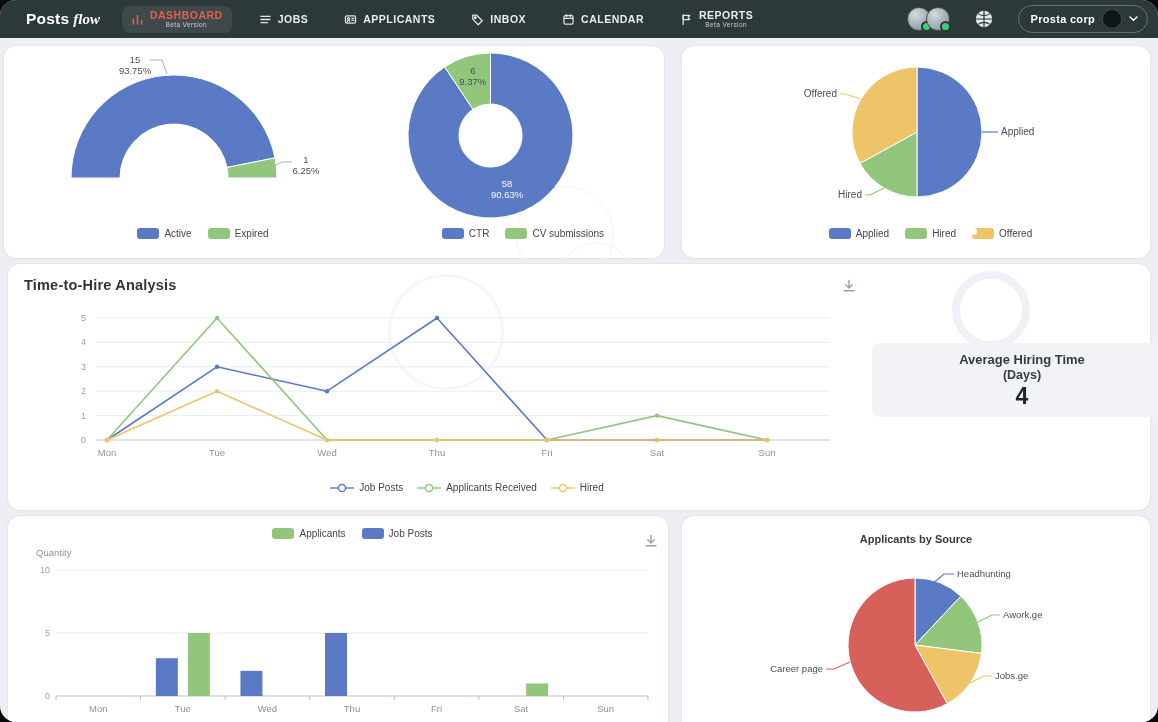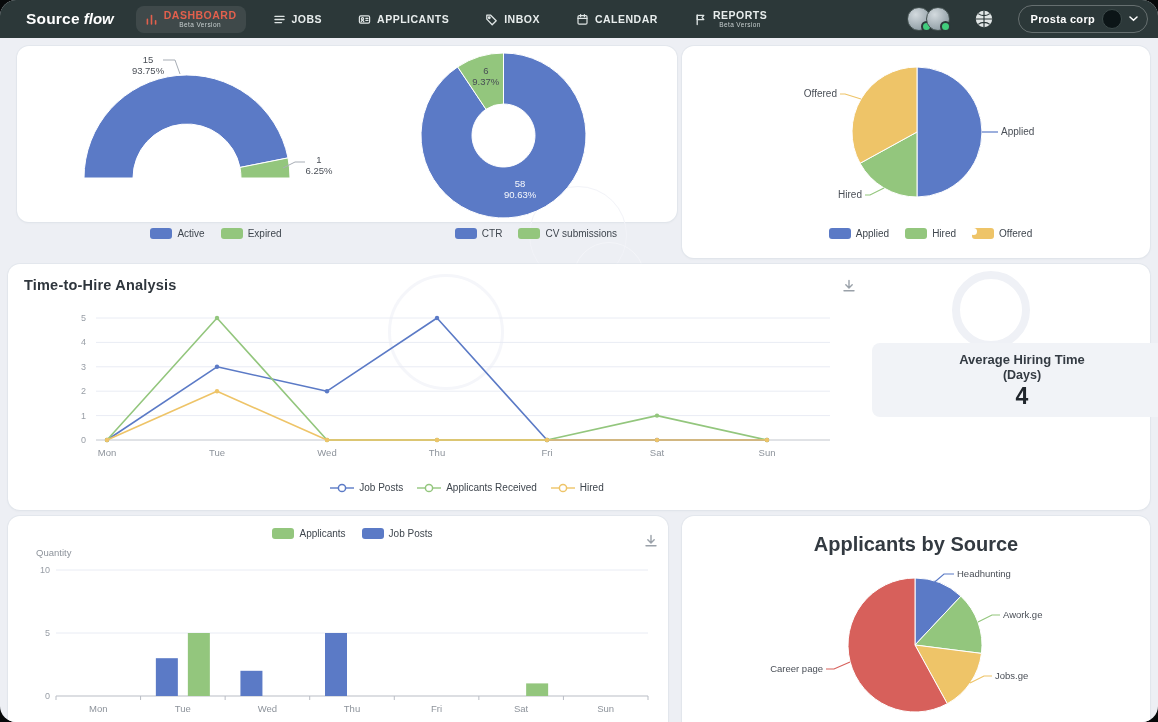--- a/index.html
+++ b/index.html
@@ -3,21 +3,21 @@
 <meta charset="utf-8">
 <style>
   html,body{margin:0;padding:0;background:#07090a;}
   .screen{position:relative;width:1158px;height:722px;border-radius:16px;overflow:hidden;
     background:#edeff4;font-family:"Liberation Sans",sans-serif;-webkit-font-smoothing:antialiased;}
   
   .topbar{position:absolute;top:0;left:0;right:0;height:38px;background:#2c3839;display:flex;
     align-items:center;padding:0 10px 0 26px;box-sizing:border-box;z-index:20;}
   .logo{display:flex;align-items:baseline;gap:4px;color:#fff;margin-right:22px;cursor:pointer;}
   .logo-main{font-size:15.5px;font-weight:600;letter-spacing:.2px;}
-  .logo-script{font-family:Liberation Sans, sans-serif;font-style:italic;font-weight:700;font-size:15px;}
+  .logo-script{font-family:Liberation Serif, serif;font-style:italic;font-weight:700;font-size:15px;}
   .nav-items{display:flex;align-items:center;gap:18px;}
   .nav-item{display:flex;align-items:center;gap:6px;padding:4px 9px;border-radius:8px;cursor:pointer;color:#e8eded;}
   .nav-item .nav-label{font-size:10.5px;font-weight:700;letter-spacing:.5px;line-height:1;}
   .nav-item .nav-texts{display:flex;flex-direction:column;align-items:center;gap:2px;}
   .nav-item .nav-sub{font-size:6.5px;color:#c7cfcf;letter-spacing:.4px;line-height:1;}
   .nav-item.active{background:rgba(255,255,255,.09);}
   .nav-item.active .nav-label,.nav-item.active .nav-icon{color:#e2604d;}
   .nav-icon{display:flex;align-items:center;color:#dfe5e5;}
   .nav-right{margin-left:auto;display:flex;align-items:center;gap:24px;}
   .avatar-stack{display:flex;align-items:center;}
@@ -27,29 +27,29 @@
   .status-dot{position:absolute;right:-2px;bottom:-2px;width:7px;height:7px;border-radius:50%;
     background:#41cd7c;border:2px solid #2c3839;}
   .globe-btn{display:flex;align-items:center;cursor:pointer;}
   .company-pill{display:flex;align-items:center;gap:7px;border:1px solid rgba(255,255,255,.28);
     border-radius:16px;padding:3px 9px 3px 12px;cursor:pointer;}
   .company-name{color:#fff;font-size:11px;font-weight:700;letter-spacing:.3px;}
   .company-avatar{width:18px;height:18px;border-radius:50%;background:#0c1517;border:1px solid #3d4a4a;}
   
   .card{position:absolute;background:#fff;border-radius:12px;
     box-shadow:0 0 0 1px rgba(222,226,234,.6),0 1px 3px rgba(44,56,57,.05);}
-  #card-status{left:17px;top:46px;width:660px;height:176px;}
+  #card-status{left:4px;top:46px;width:660px;height:212px;}
   #card-funnel{left:682px;top:46px;width:468px;height:212px;}
   #card-tth{left:8px;top:264px;width:1142px;height:246px;}
   #card-bars{left:8px;top:516px;width:660px;height:230px;}
   #card-sources{left:682px;top:516px;width:468px;height:230px;}
   .card svg.chart{position:absolute;left:0;top:0;}
   svg text{font-family:"Liberation Sans",sans-serif;}
   .card-title{position:absolute;left:16px;top:13px;font-size:14.5px;font-weight:700;color:#2f363d;letter-spacing:.2px;}
-  .center-title{position:absolute;left:0;right:0;top:17px;text-align:center;font-size:20px;font-weight:700;color:#333a41;}
+  .center-title{position:absolute;left:0;right:0;top:17px;text-align:center;font-size:11px;font-weight:700;color:#333a41;}
   .center-sub{position:absolute;left:0;right:0;top:38px;text-align:center;font-size:10px;font-weight:600;color:#8d939b;letter-spacing:.3px;}
   .legend{position:absolute;display:flex;justify-content:center;align-items:center;gap:16px;padding-left:29px;}
   .lg-item{display:flex;align-items:center;gap:5px;cursor:pointer;}
   .lg-label{font-size:10px;color:#3f464e;}
   .sw{width:22px;height:11px;border-radius:3px;display:inline-block;}
   .dl-btn{position:absolute;width:18px;height:18px;cursor:pointer;display:flex;align-items:center;justify-content:center;}
   .kpi{position:absolute;left:864px;top:79px;width:300px;height:74px;background:#f1f3f7;border-radius:8px;
     display:flex;flex-direction:column;align-items:center;justify-content:center;}
   .kpi-title{font-size:13px;font-weight:700;color:#343b43;line-height:1.25;}
   .kpi-unit{font-size:12.5px;font-weight:700;color:#343b43;line-height:1.25;}
@@ -60,21 +60,21 @@
   .dots .dot{width:7px;height:7px;border-radius:50%;background:#fff;}
   .dots.vert{flex-direction:column;}
 </style>
 </head>
 <body>
 
 <div class="screen">
 
   <header class="topbar">
     <div class="logo">
-      <span class="logo-main">Source</span>
+      <span class="logo-main">Posts</span>
       <span class="logo-script">flow</span>
     </div>
 
     <nav class="nav-items">
       <div class="nav-item active">
         <span class="nav-icon">
           <svg width="13" height="13" viewBox="0 0 13 13" fill="none" stroke="currentColor" stroke-width="1.6" stroke-linecap="round">
               <path d="M2.4 11V6.4M6.5 11V2.6M10.6 11V7.8"></path>
             </svg>
         </span>

